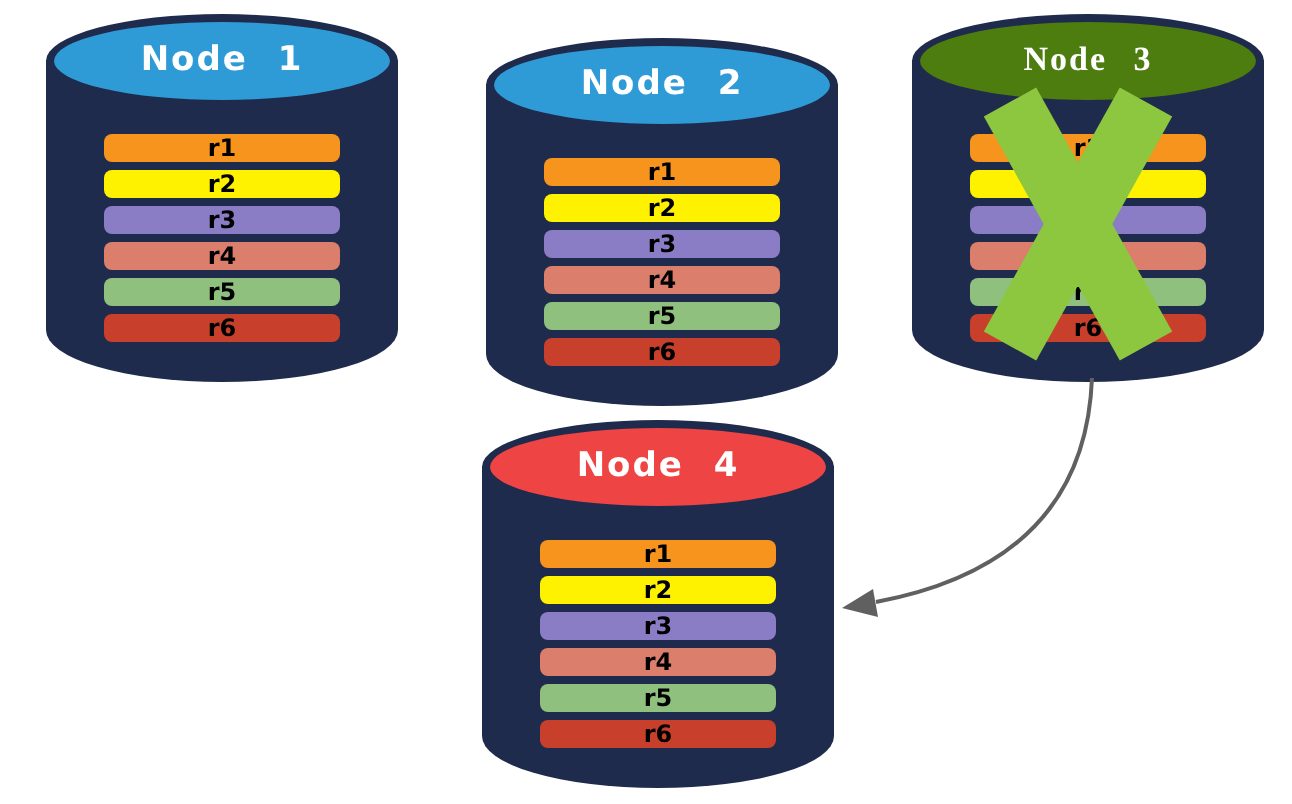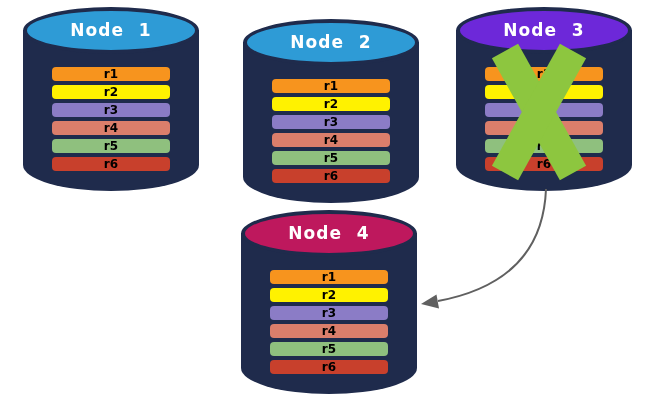--- a/index.html
+++ b/index.html
@@ -136,21 +136,21 @@
           <span>r5</span>
         </div>
       <div class="row-bar" style="background: rgb(200, 64, 44);">
           <span>r6</span>
         </div>
     </div>
   </div>
 
   <div class="cylinder" style="left:456px; top:7px;">
     <div class="cyl-body" style="background: rgb(31, 43, 76);"></div>
-    <div class="cyl-top" style="background: #6d28d9; border-color: rgb(31, 43, 76);">
+    <div class="cyl-top" style="background: #4d7c0f; border-color: rgb(31, 43, 76); font-family: Liberation Serif, serif;">
       <span class="node-label">Node 3</span>
     </div>
     <div class="rows">
       <div class="row-bar" style="background: rgb(247, 148, 30);">
           <span>r1</span>
         </div>
       <div class="row-bar" style="background: rgb(255, 242, 0);">
           <span>r2</span>
         </div>
       <div class="row-bar" style="background: rgb(139, 124, 198);">
@@ -167,21 +167,21 @@
         </div>
     </div>
     <svg class="x-mark" viewBox="0 0 106 134">
       <line x1="19" y1="6" x2="87" y2="128" stroke-width="30" stroke-linecap="butt" style="stroke: rgb(141, 198, 63);"></line>
       <line x1="87" y1="6" x2="19" y2="128" stroke-width="30" stroke-linecap="butt" style="stroke: rgb(141, 198, 63);"></line>
     </svg>
   </div>
 
   <div class="cylinder" style="left:241px; top:210px;">
     <div class="cyl-body" style="background: rgb(31, 43, 76);"></div>
-    <div class="cyl-top" style="background: #be185d; border-color: rgb(31, 43, 76);">
+    <div class="cyl-top" style="background: #ef4444; border-color: rgb(31, 43, 76);">
       <span class="node-label">Node 4</span>
     </div>
     <div class="rows">
       <div class="row-bar" style="background: rgb(247, 148, 30);">
           <span>r1</span>
         </div>
       <div class="row-bar" style="background: rgb(255, 242, 0);">
           <span>r2</span>
         </div>
       <div class="row-bar" style="background: rgb(139, 124, 198);">

